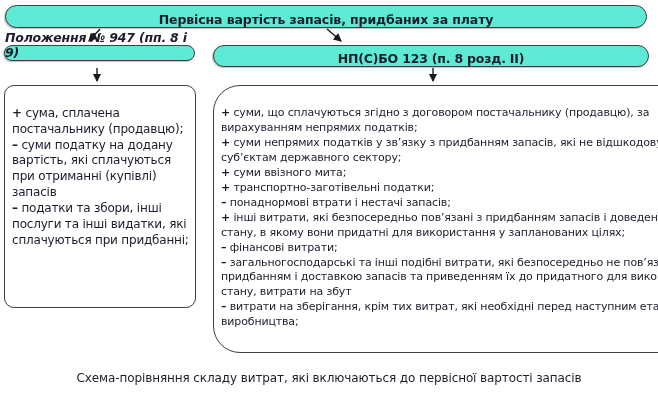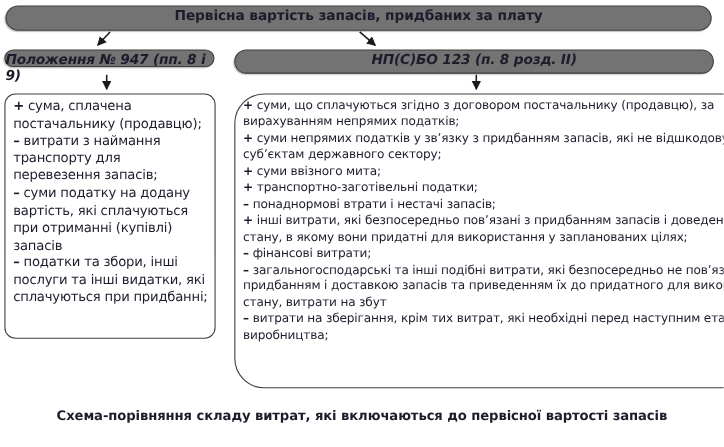--- a/index.html
+++ b/index.html
@@ -7,64 +7,64 @@
     position: relative;
     width: 658px;
     height: 406px;
     background: #ffffff;
     font-family: "DejaVu Sans", "Liberation Sans", sans-serif;
     color: #1c1c2c;
     overflow: hidden;
   }
   .pill {
     position: absolute;
-    background: #737373;
+    background: #5eead4;
     border: 1.4px solid #3f3f3f;
     border-radius: 12px;
     display: flex;
-    align-items: flex-start;
+    align-items: flex-end;
     justify-content: center;
     box-sizing: border-box;
     box-shadow: -1px 1px 1px rgba(0,0,0,0.25);
   }
   #top-pill {
     left: 5px; top: 5px; width: 642px; height: 23px;
     font-weight: bold; font-size: 12.5px; letter-spacing: -0.1px;
   }
   #left-header {
     left: 4px; top: 45px; width: 191px; height: 16px;
     font-weight: bold; font-style: italic; font-size: 12.5px; letter-spacing: -0.2px;
   }
   #right-header {
     left: 213px; top: 45px; width: 436px; height: 22px;
-    font-weight: bold; font-style: italic; font-size: 12.5px; letter-spacing: -0.2px;
+    font-weight: bold; font-size: 12.5px; letter-spacing: -0.2px;
   }
   .content-box {
     position: absolute;
     background: #ffffff;
     border: 1.4px solid #3f3f3f;
     border-radius: 10px;
     box-sizing: border-box;
-    padding: 3px 6px 3px 7px;
+    padding: 20px 6px 3px 7px;
   }
   #left-content {
     left: 4px; top: 85px; width: 192px; height: 223px;
     font-size: 12px; line-height: 1.32; letter-spacing: -0.2px;
   }
   #right-content {
     left: 213px; top: 85px; width: 523px; height: 268px;
     font-size: 11px; line-height: 1.36; letter-spacing: -0.15px; border-radius: 27px;
   }
   .item-list { margin: 0; padding: 0; list-style: none; }
   .sign { font-weight: bold; }
   #caption {
     position: absolute;
     left: 0; right: 0; top: 371px;
     text-align: center;
-    font-weight: bold;
+    font-weight: normal;
     font-size: 12px;
     letter-spacing: -0.1px;
   }
   #connector-layer {
     position: absolute;
     left: 0; top: 0;
     pointer-events: none;
   }
 </style>
 </head>
@@ -92,21 +92,20 @@
     <span>Положення № 947 (пп. 8 і 9)</span>
   </div>
 
   <div class="pill" id="right-header">
     <span>НП(С)БО 123 (п. 8 розд. ІІ)</span>
   </div>
 
   <div class="content-box" id="left-content">
     <ul class="item-list">
       <li><span class="sign">+</span> <span>сума, сплачена постачальнику (продавцю);</span></li>
-      <li><span class="sign">–</span> <span>витрати з наймання транспорту для перевезення запасів;</span></li>
       <li><span class="sign">–</span> <span>суми податку на додану вартість, які сплачуються при отриманні (купівлі) запасів</span></li>
       <li><span class="sign">–</span> <span>податки та збори, інші послуги та інші видатки, які сплачуються при придбанні;</span></li>
     </ul>
   </div>
 
   <div class="content-box" id="right-content">
     <ul class="item-list">
       <li><span class="sign">+</span> <span>суми, що сплачуються згідно з договором постачальнику (продавцю), за вирахуванням непрямих податків;</span></li>
       <li><span class="sign">+</span> <span>суми непрямих податків у зв’язку з придбанням запасів, які не відшкодовуються суб’єктам державного сектору;</span></li>
       <li><span class="sign">+</span> <span>суми ввізного мита;</span></li>

